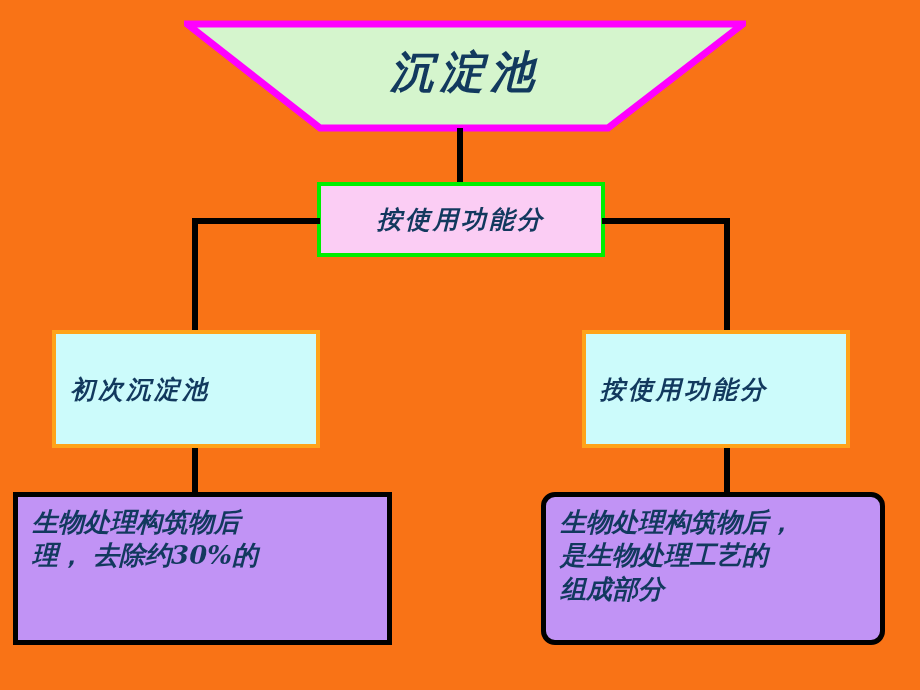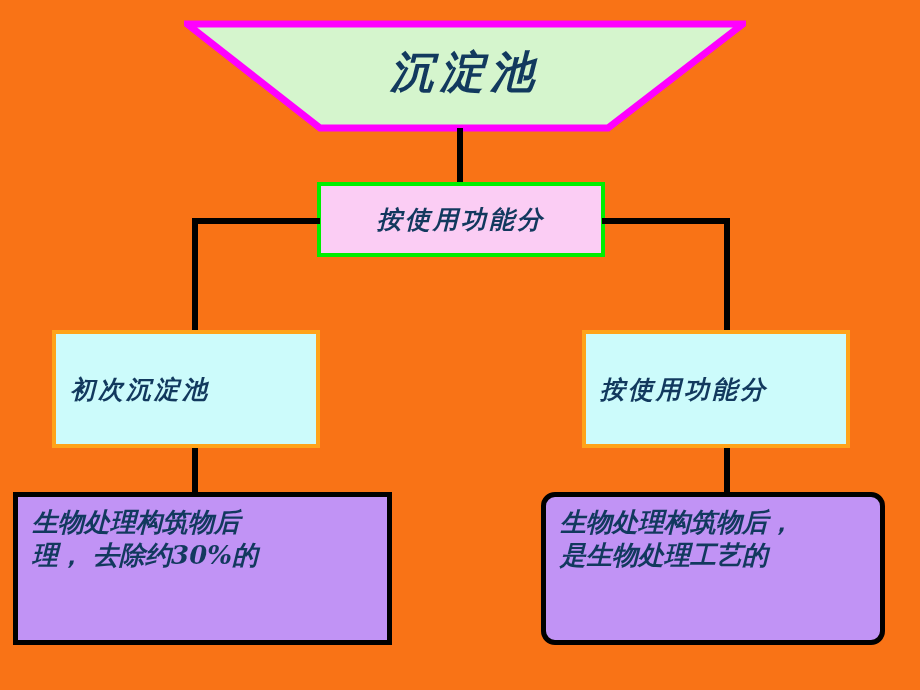--- a/index.html
+++ b/index.html
@@ -161,16 +161,17 @@
     <div>
       <span class="desc-line">生物处理构筑物后</span>
       <span class="desc-line">理， 去除约30%的</span>
     </div>
   </div>
 
   <div id="box-secondary-desc" class="box">
     <div>
       <span class="desc-line">生物处理构筑物后，</span>
       <span class="desc-line">是生物处理工艺的</span>
+      <span class="desc-line">组成部分</span>
     </div>
   </div>
 
 </div>
 
 </body></html>

